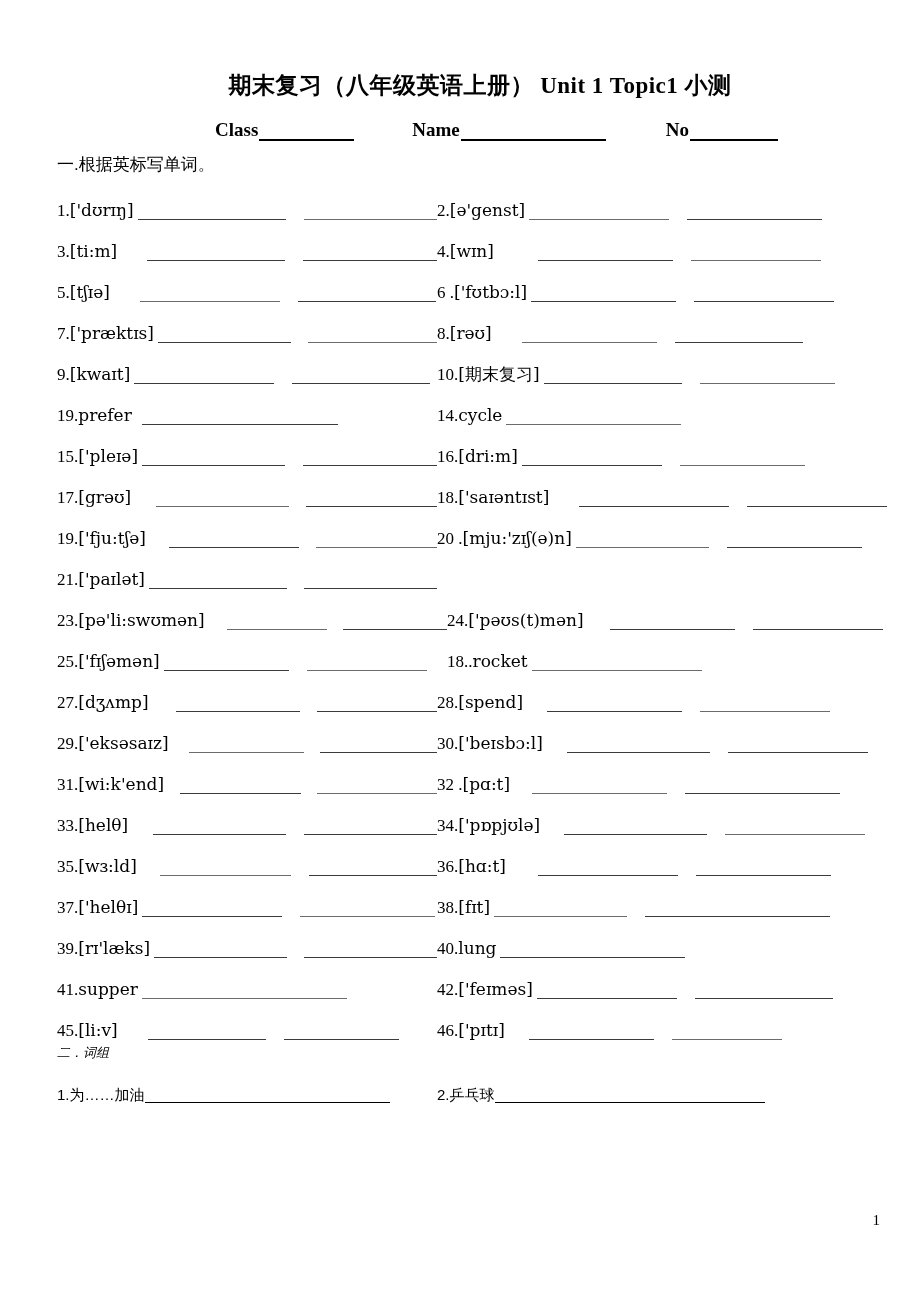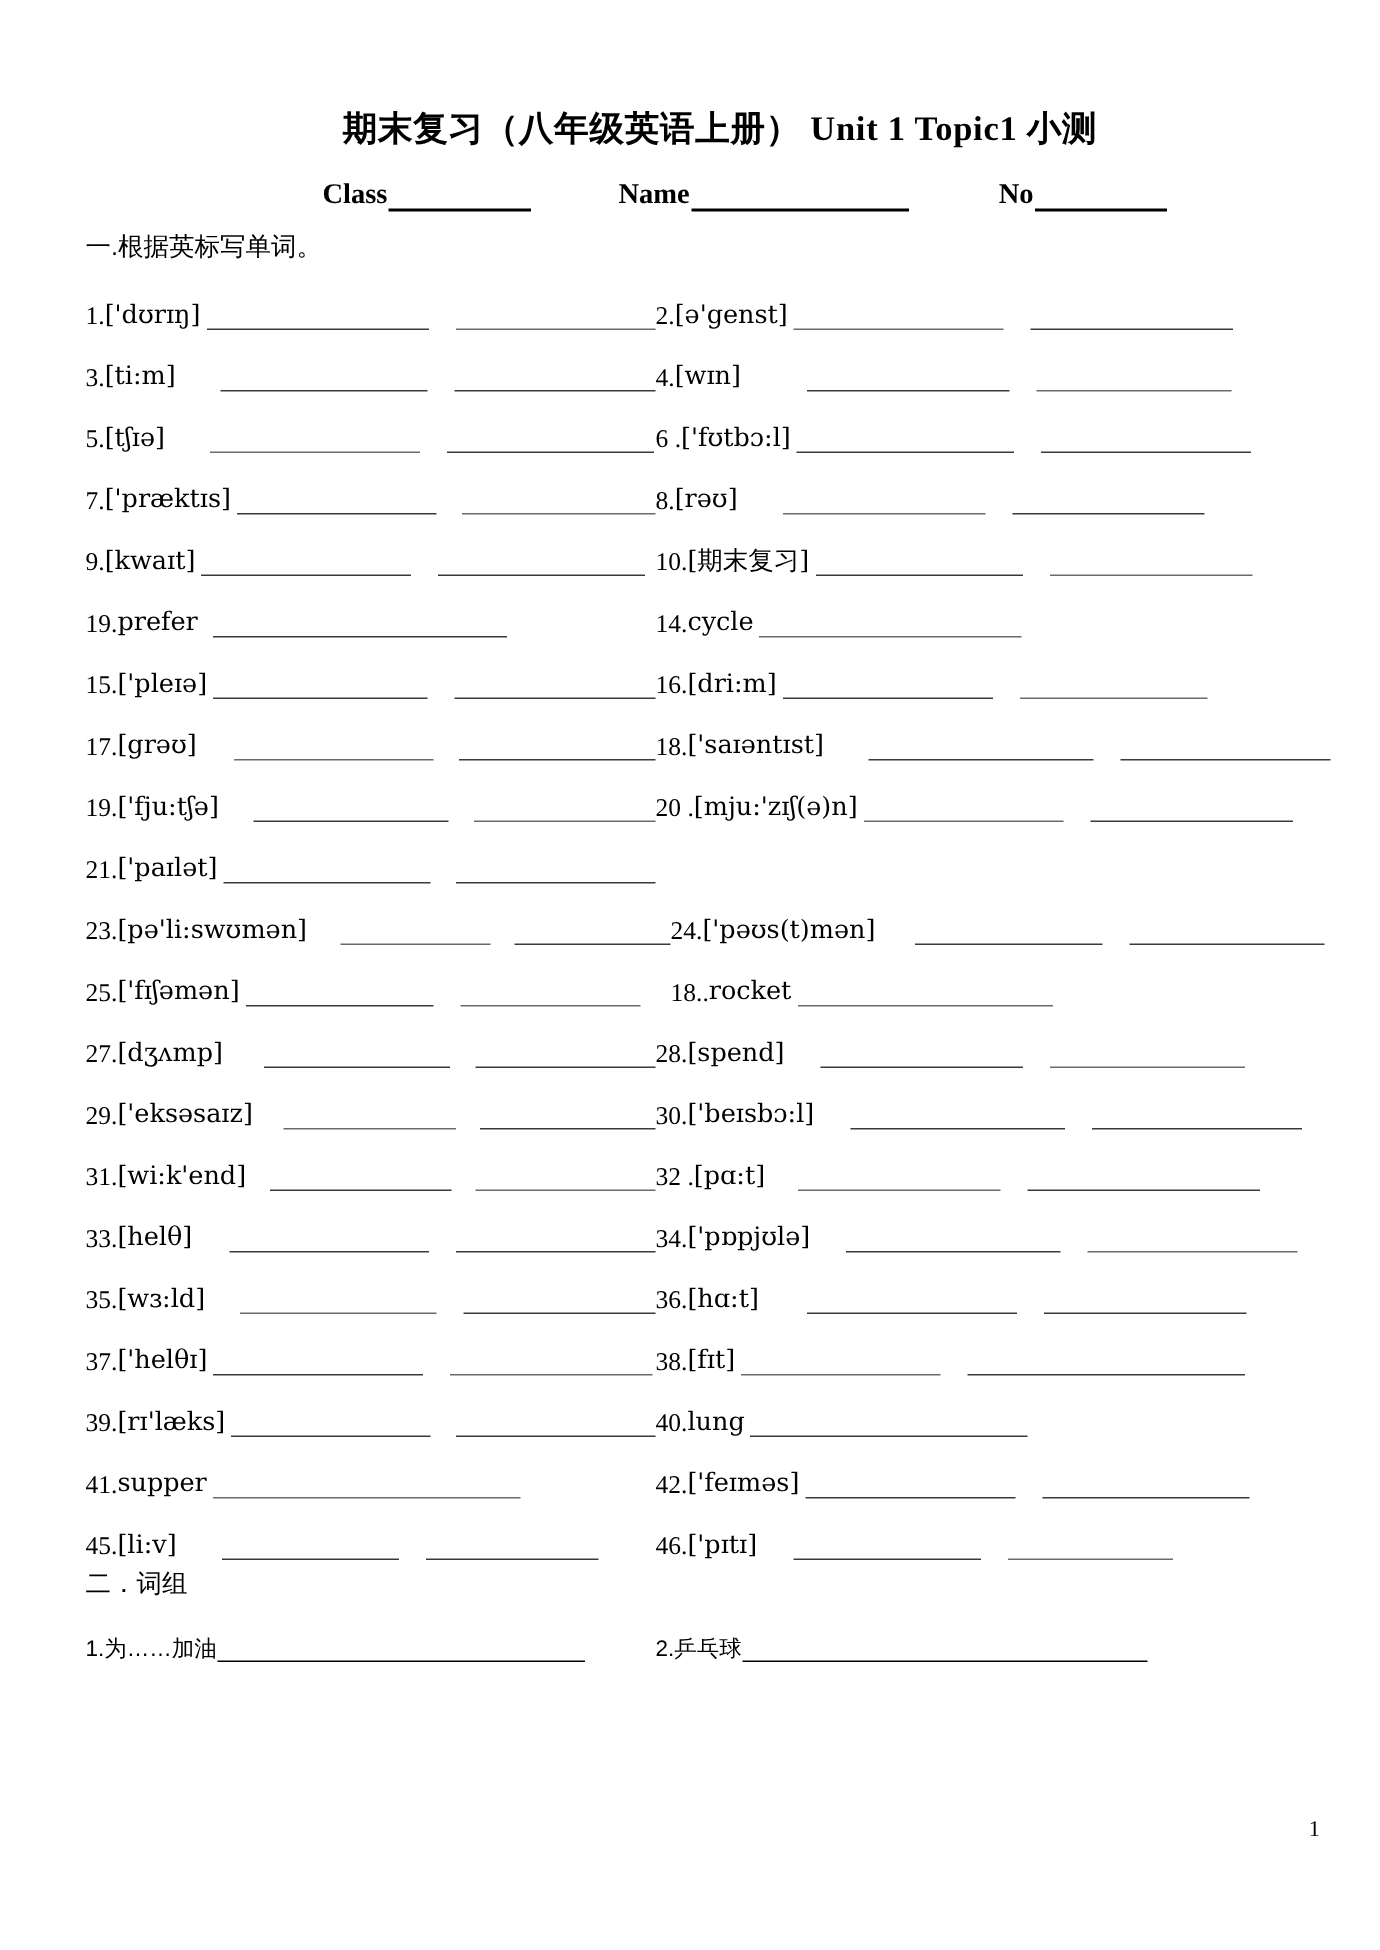--- a/index.html
+++ b/index.html
@@ -63,21 +63,21 @@
 
   
   .section-head {
     font-size: 17px;
     font-family: "Liberation Sans", "DejaVu Sans", sans-serif;
     margin: 0;
     padding-left: 57px;
     line-height: 1.25;
   }
   .section-one { margin-top: 13px; }
-  .section-two { margin-top: 5px; font-size: 17px; }
+  .section-two { margin-top: 5px; font-size: 13px; font-style: italic; }
 
   
   .items {
     margin-top: 4px;
     padding-left: 57px;
     padding-right: 30px;
   }
   .row {
     display: flex;
     align-items: flex-end;

